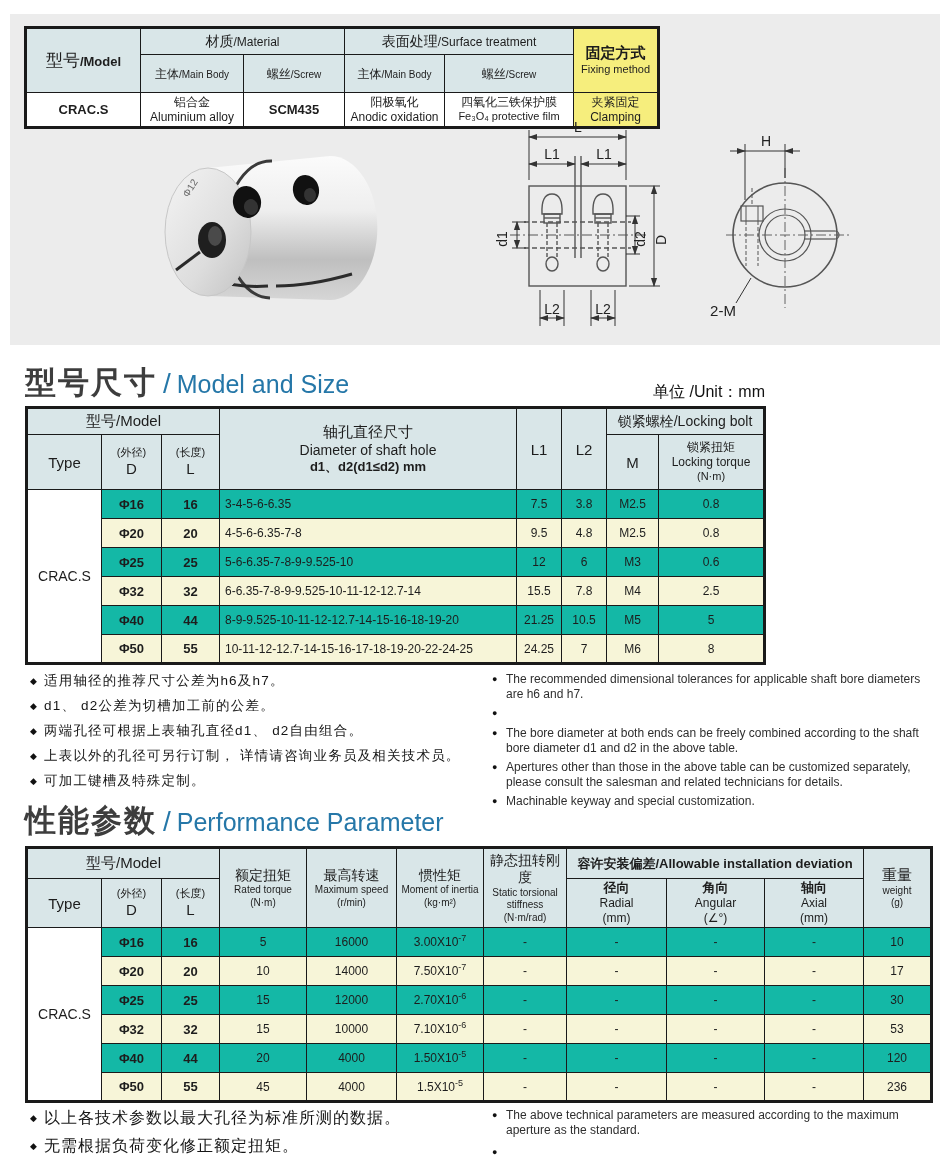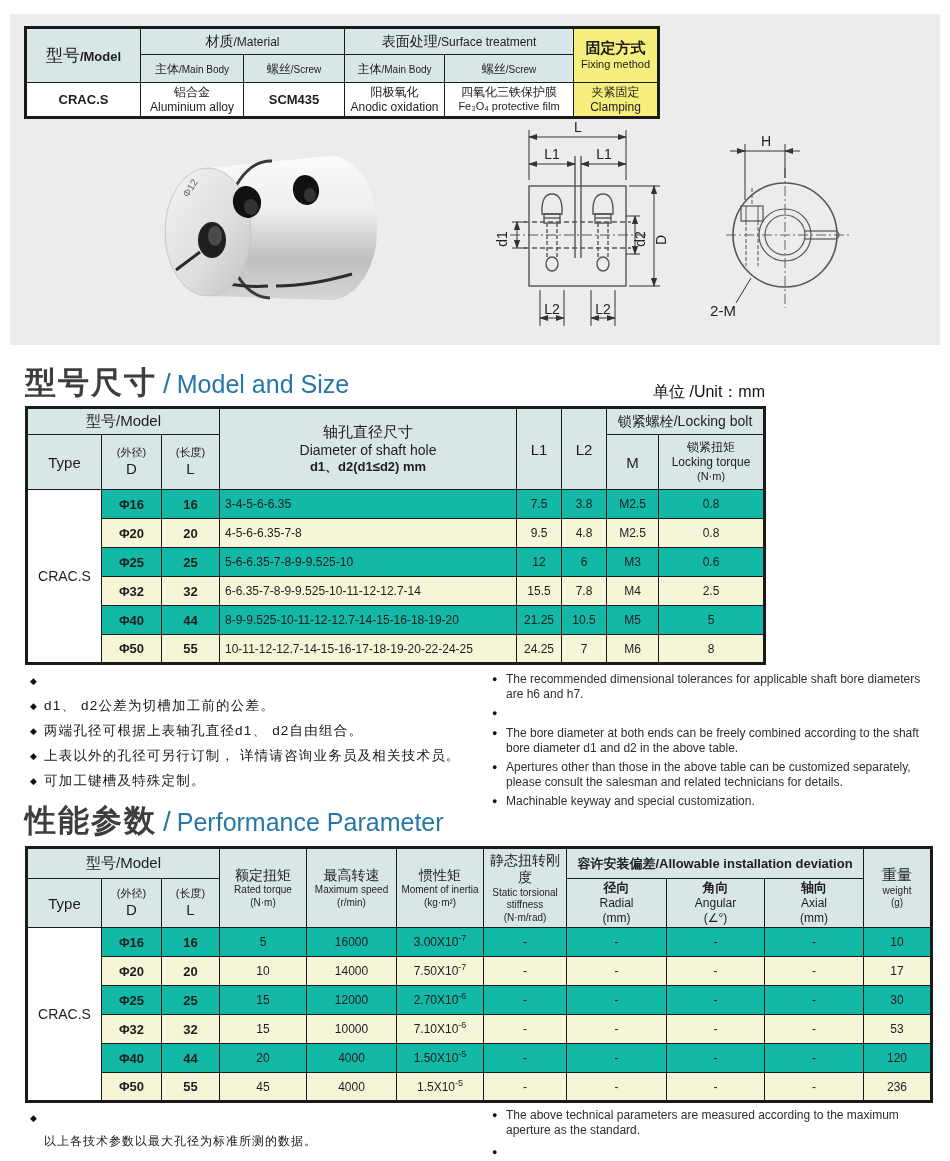--- a/index.html
+++ b/index.html
@@ -39,21 +39,21 @@
   .unit-label{font-size:16px;color:#111;text-align:right;}
 
   
   .note-item{display:flex;align-items:flex-start;}
   .bullet{flex:0 0 14px;font-size:9px;line-height:22px;color:#111;}
   .notes-zh .note-item{margin-bottom:3px;}
   .notes-zh .txt{font-size:13.5px;letter-spacing:1.2px;line-height:22px;color:#161616;}
   .notes-en .note-item{margin-bottom:5px;}
   .notes-en .bullet{line-height:15px;}
   .notes-en .txt{font-size:12px;line-height:14.5px;color:#2e2e2e;}
-  .notes-bzh .txt{font-size:12px;letter-spacing:1px;line-height:16px;color:#161616;margin-top:23px;}
+  .notes-bzh .txt{font-size:16px;letter-spacing:1px;line-height:16px;color:#161616;}
   .notes-bzh .note-item{margin-bottom:12px;}
   .notes-bzh .bullet{line-height:16px;}
 
   sup{font-size:9px;vertical-align:super;line-height:0;}
 
   svg text{font-family:"Liberation Sans","DejaVu Sans",sans-serif;}
 </style>
 </head>
 <body>
 
@@ -81,21 +81,21 @@
       <th colspan="2" class="hdr">
         <span class="z14">表面处理</span><span class="z12">/Surface treatment</span>
       </th>
       <th rowspan="2" class="yellow">
         <div class="stack">
               <div class="z15" style="font-weight:700">固定方式</div>
         <div class="z11">Fixing method</div>
             </div>
       </th>
     </tr>
-    <tr style="height:28px;">
+    <tr style="height:38px;">
       <th class="hdr"><span class="z12">主体</span><span class="z10">/Main Body</span></th>
       <th class="hdr"><span class="z12">螺丝</span><span class="z10">/Screw</span></th>
       <th class="hdr"><span class="z12">主体</span><span class="z10">/Main Body</span></th>
       <th class="hdr"><span class="z12">螺丝</span><span class="z10">/Screw</span></th>
     </tr>
     <tr style="height:35px;">
       <td class="z13">CRAC.S</td>
       <td>
             <div class="stack">
               <div class="z12">铝合金</div>
@@ -375,20 +375,21 @@
           <td class="z12">7</td>
           <td class="z12">M6</td>
           <td class="z12">8</td>
     </tr>
   </tbody>
     </table>
 
   <div class="abs notes-zh" style="left:30px;top:670px;width:450px;">
     <div class="note-item">
         <span class="bullet">◆</span>
+        <span class="txt">适用轴径的推荐尺寸公差为h6及h7。</span>
       </div>
     <div class="note-item">
         <span class="bullet">◆</span>
         <span class="txt">d1、 d2公差为切槽加工前的公差。</span>
       </div>
     <div class="note-item">
         <span class="bullet">◆</span>
         <span class="txt">两端孔径可根据上表轴孔直径d1、 d2自由组合。</span>
       </div>
     <div class="note-item">

